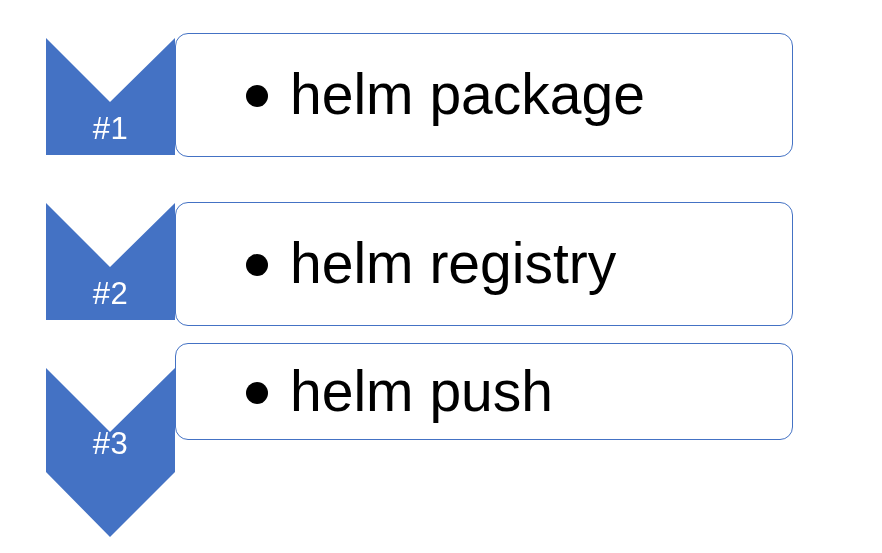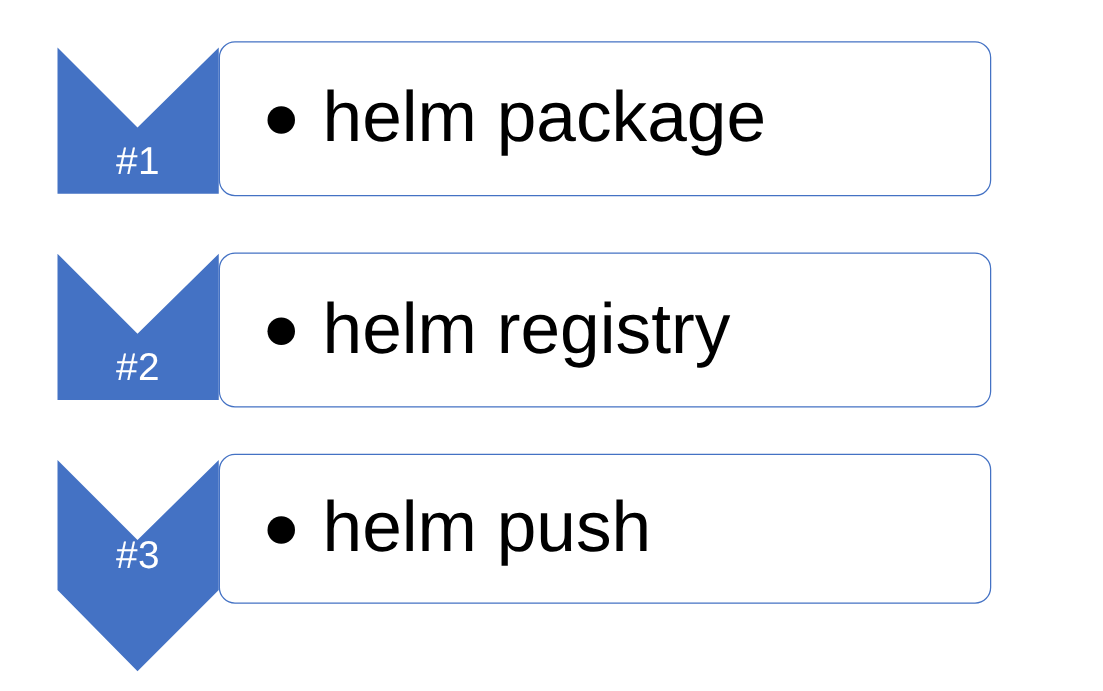--- a/index.html
+++ b/index.html
@@ -62,26 +62,27 @@
     width: 618px;
     box-sizing: border-box;
     border: 1.6px solid #4472C4;
     border-radius: 13px;
     background: #ffffff;
     display: flex;
     align-items: center;
   }
   .cmd-box.box1 { top: 33px;  height: 124px; }
   .cmd-box.box2 { top: 202px; height: 124px; }
-  .cmd-box.box3 { top: 363px; height: 120px; }
+  .cmd-box.box3 { top: 343px; height: 97px; }
 
   .cmd-inner {
     display: flex;
     align-items: center;
     padding-left: 38px;
+    margin-left: 32px;
   }
   .cmd-bullet {
     width: 22px;
     height: 22px;
     border-radius: 50%;
     background: #000000;
     flex: 0 0 auto;
     margin-right: 22px;
     margin-top: 2px;
   }

